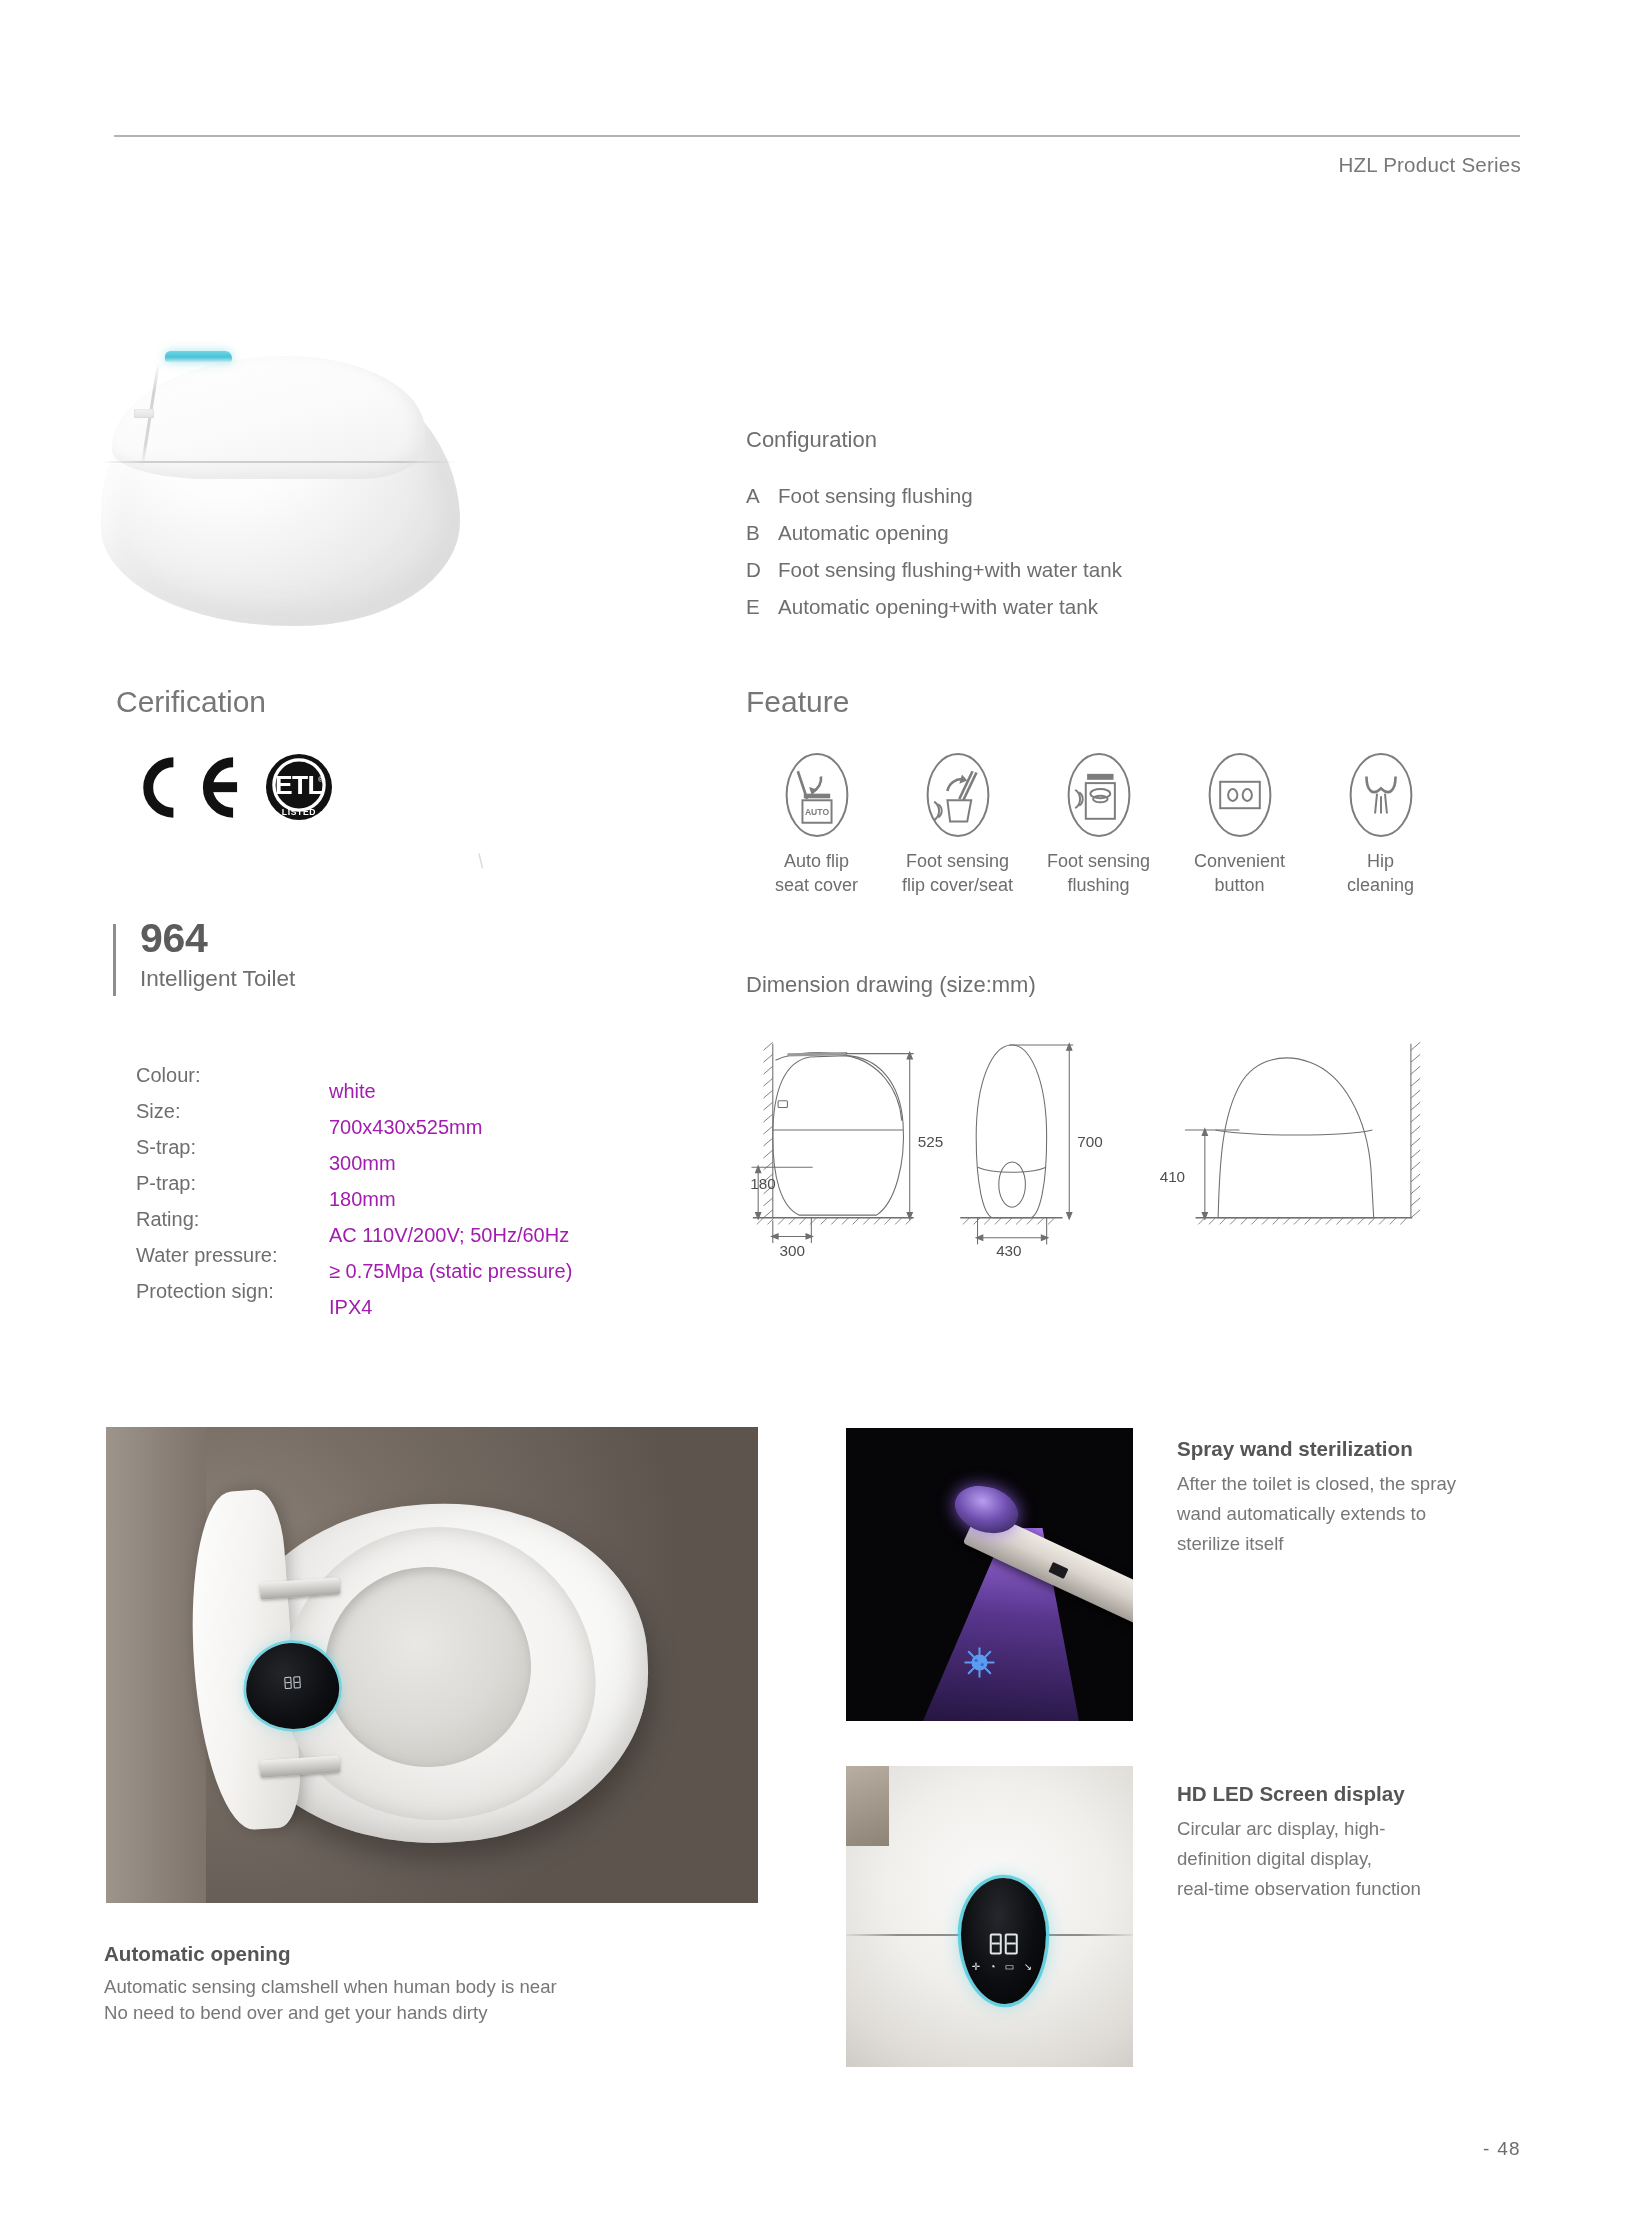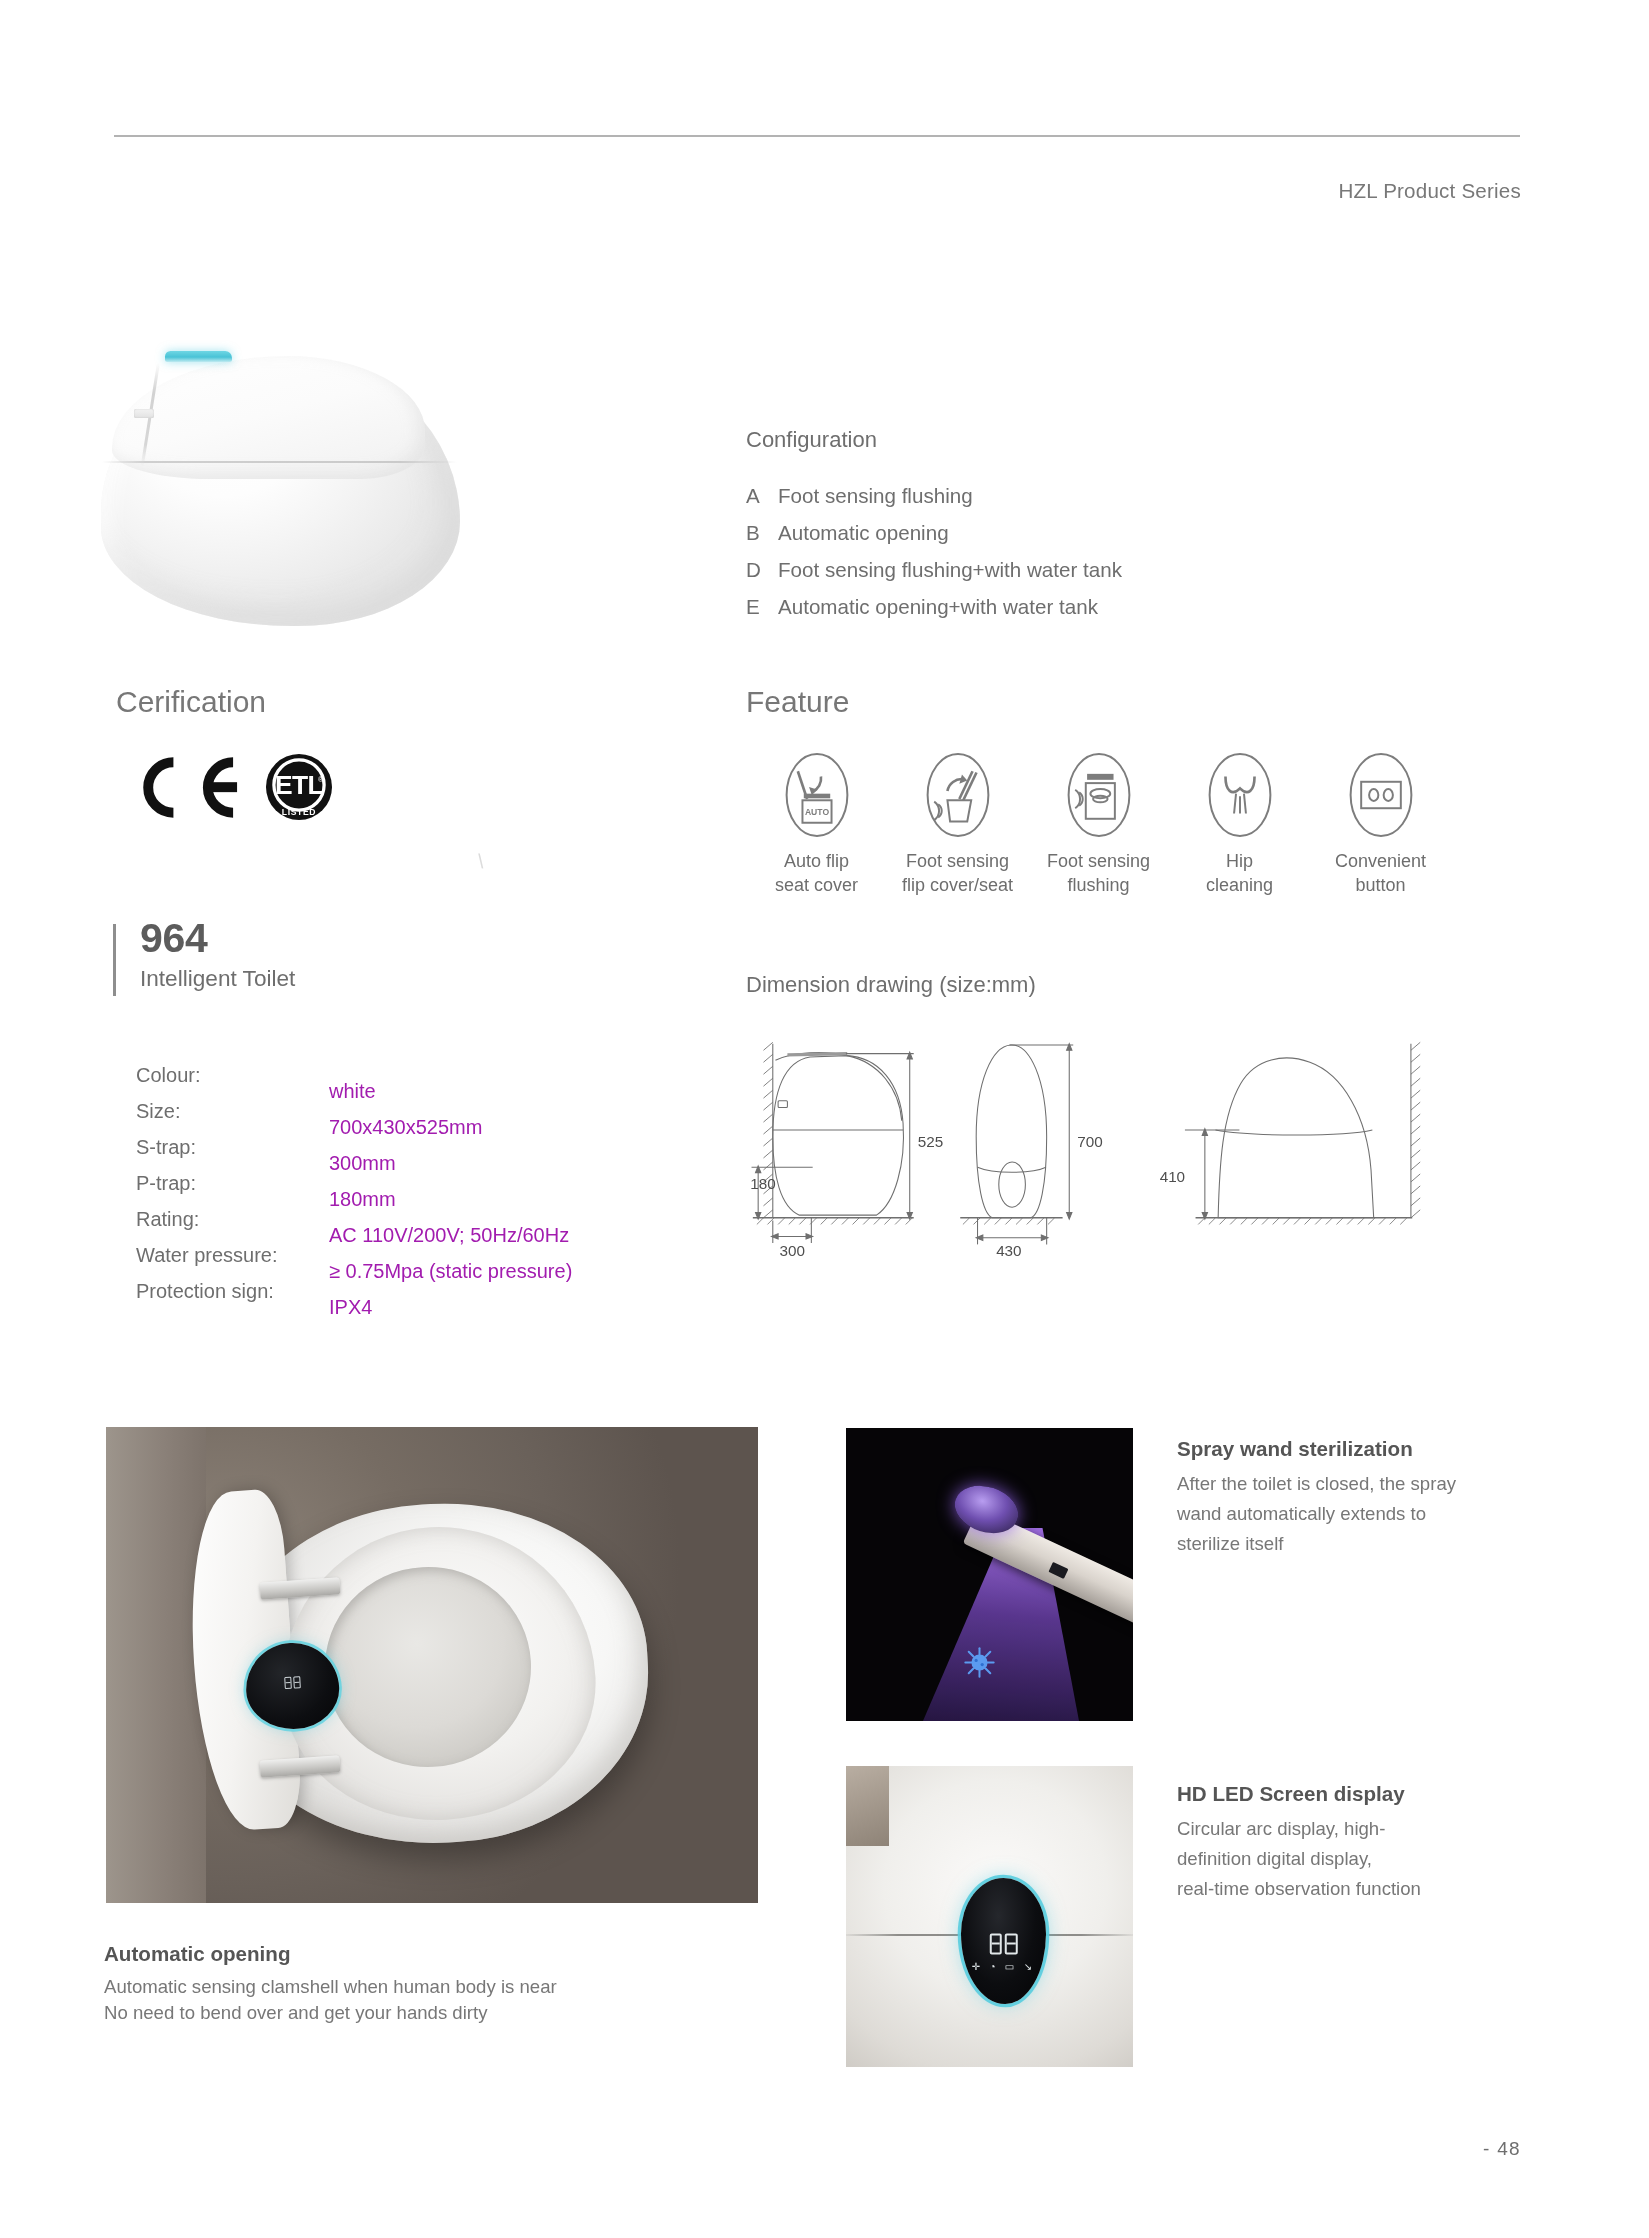--- a/index.html
+++ b/index.html
@@ -15,21 +15,20 @@
 
   
   .top-rule {
     position:absolute; left:114px; top:135px; width:1406px; height:2px;
     background:#b3b3b3;
   }
   .header-title {
     position:absolute; right:128px; top:153px;
     font-size:20.6px; color:#787878; letter-spacing:0.2px;
     white-space:nowrap;
-    margin-top:26px;
   }
 
   
   .hero {
     position:absolute; left:93px; top:319px; width:372px; height:319px;
     overflow:hidden;
   }
   .hero-body {
     position:absolute; left:8px; top:41px; width:359px; height:266px;
     background:
@@ -376,44 +375,44 @@
         <div class="feat-cap">
           <span>Foot sensing</span><br>
           <span>flushing</span>
         </div>
       </div>
 
       <div class="feat-item">
         <div class="feat-ico">
           <svg width="74" height="90" viewBox="0 0 112 136">
             <ellipse cx="56" cy="68" rx="46" ry="62" fill="none" stroke="#7d7d7d" stroke-width="3"></ellipse>
+            <rect x="26" y="48" width="60" height="40" fill="none" stroke="#7d7d7d" stroke-width="3"></rect>
+            <ellipse cx="45" cy="68" rx="7" ry="9" fill="none" stroke="#7d7d7d" stroke-width="3"></ellipse>
+            <ellipse cx="67" cy="68" rx="7" ry="9" fill="none" stroke="#7d7d7d" stroke-width="3"></ellipse>
+          </svg>
+        </div>
+        <div class="feat-cap">
+          <span>Convenient</span><br>
+          <span>button</span>
+        </div>
+      </div>
+
+      <div class="feat-item">
+        <div class="feat-ico">
+          <svg width="74" height="90" viewBox="0 0 112 136">
+            <ellipse cx="56" cy="68" rx="46" ry="62" fill="none" stroke="#7d7d7d" stroke-width="3"></ellipse>
             <path d="M34 40 C34 62 44 70 56 58 C68 70 78 62 78 40" fill="none" stroke="#7d7d7d" stroke-width="4"></path>
             <line x1="50" y1="66" x2="47" y2="96" stroke="#7d7d7d" stroke-width="3"></line>
             <line x1="62" y1="66" x2="65" y2="96" stroke="#7d7d7d" stroke-width="3"></line>
             <line x1="56" y1="70" x2="56" y2="96" stroke="#7d7d7d" stroke-width="3"></line>
           </svg>
         </div>
         <div class="feat-cap">
           <span>Hip</span><br>
           <span>cleaning</span>
-        </div>
-      </div>
-
-      <div class="feat-item">
-        <div class="feat-ico">
-          <svg width="74" height="90" viewBox="0 0 112 136">
-            <ellipse cx="56" cy="68" rx="46" ry="62" fill="none" stroke="#7d7d7d" stroke-width="3"></ellipse>
-            <rect x="26" y="48" width="60" height="40" fill="none" stroke="#7d7d7d" stroke-width="3"></rect>
-            <ellipse cx="45" cy="68" rx="7" ry="9" fill="none" stroke="#7d7d7d" stroke-width="3"></ellipse>
-            <ellipse cx="67" cy="68" rx="7" ry="9" fill="none" stroke="#7d7d7d" stroke-width="3"></ellipse>
-          </svg>
-        </div>
-        <div class="feat-cap">
-          <span>Convenient</span><br>
-          <span>button</span>
         </div>
       </div>
 
     </div>
   </div>
 
   <div class="stray-mark">\</div>
 
   <div class="model">
     <div class="model-bar"></div>

